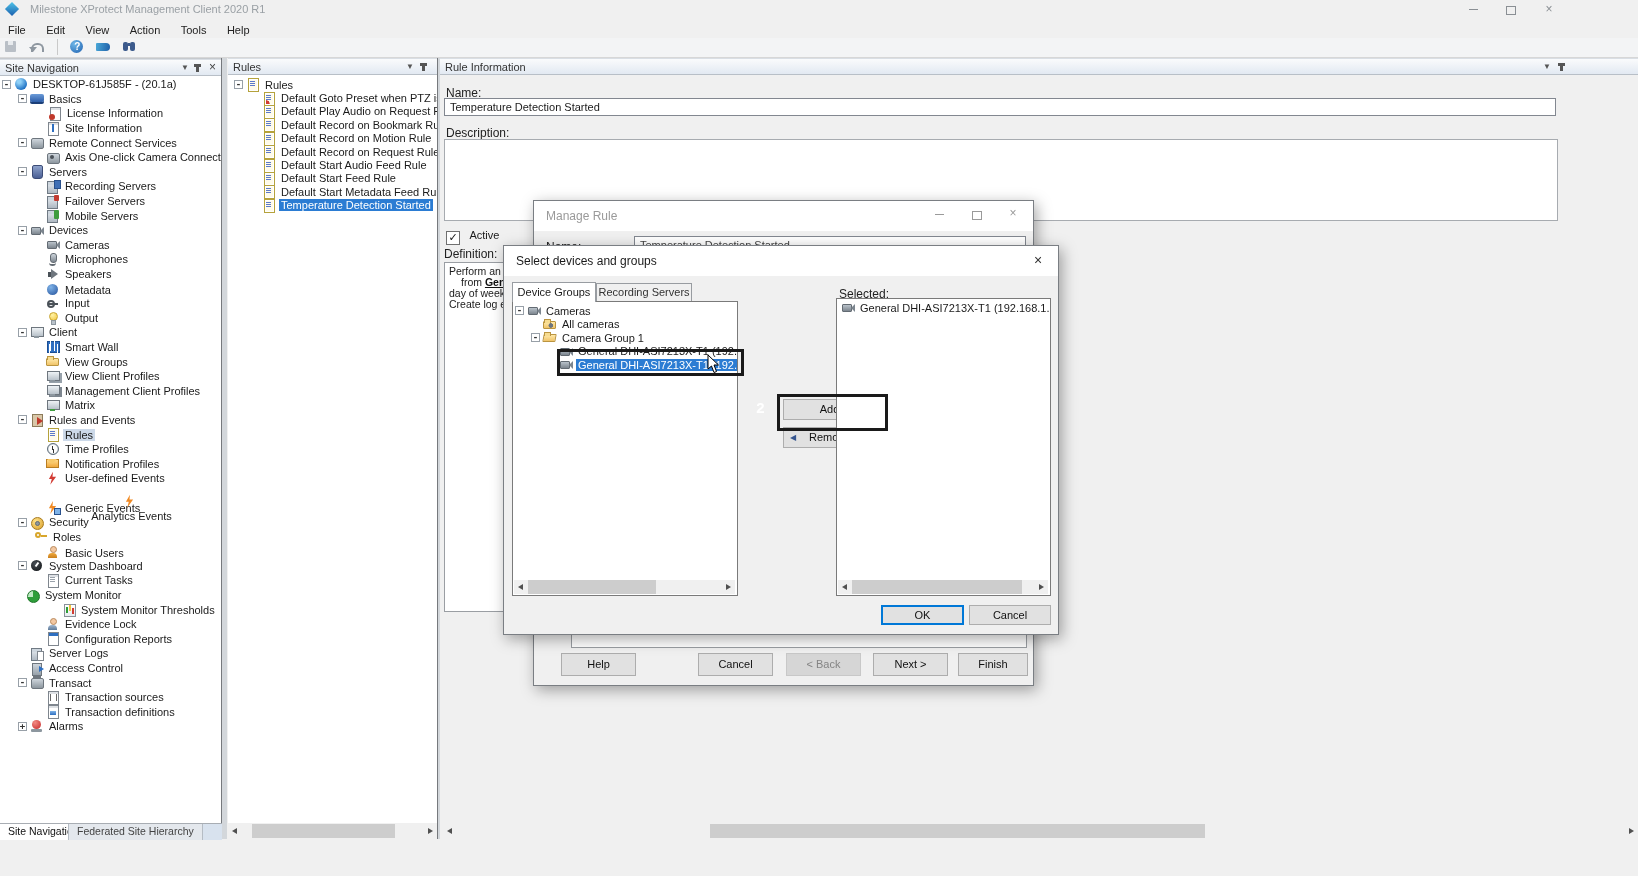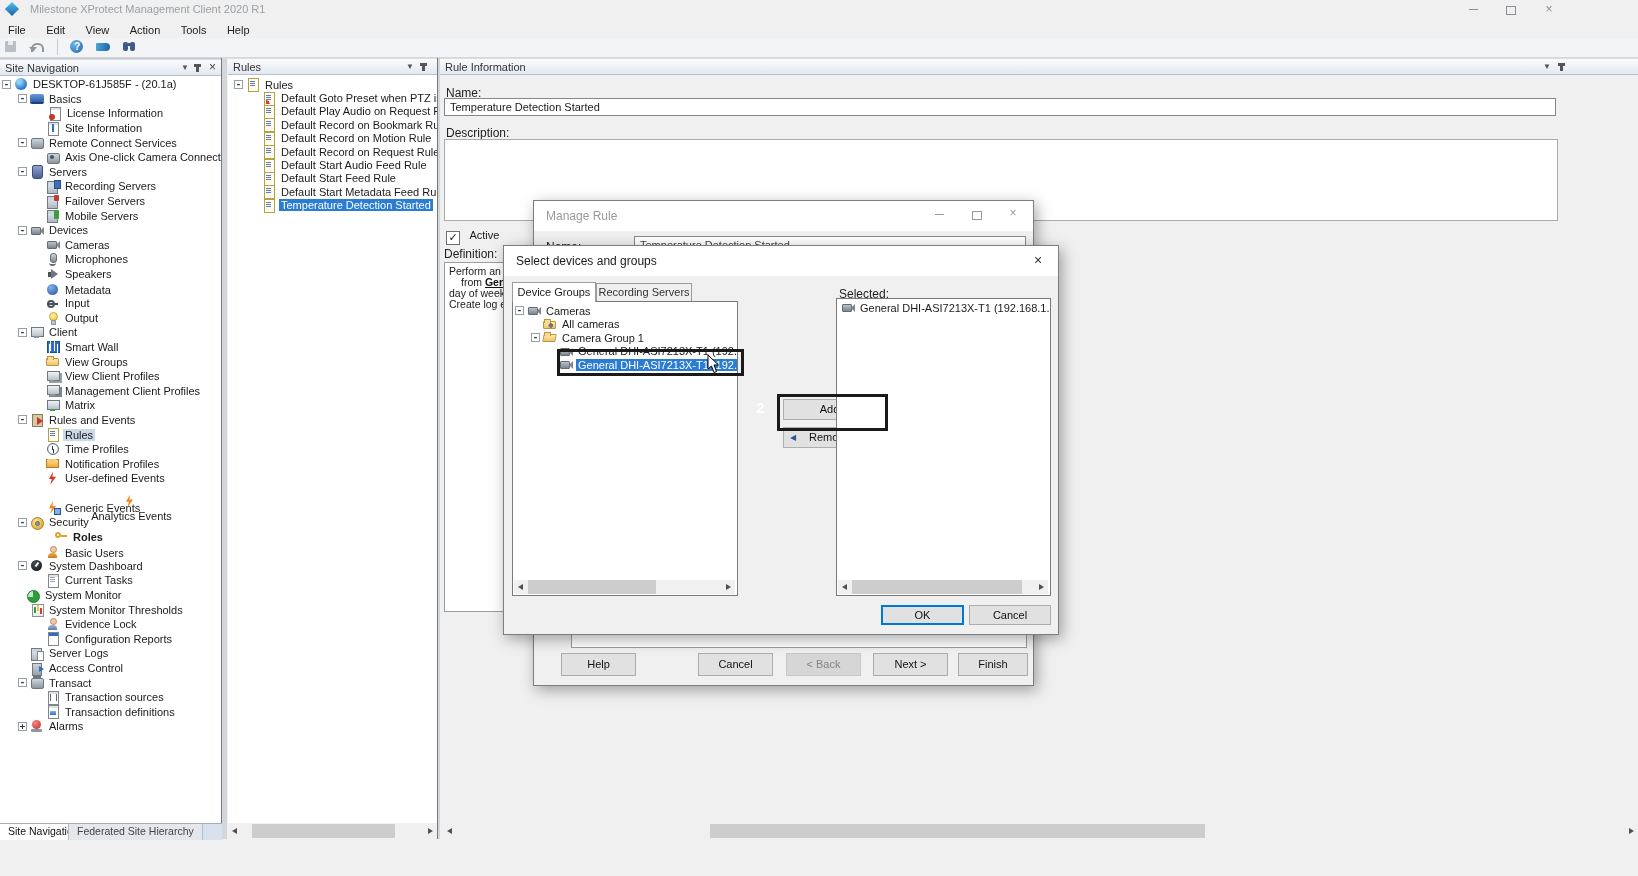--- a/index.html
+++ b/index.html
@@ -338,21 +338,21 @@
       <div class="trow" style="height: 14.6px; padding-left: 34px;">
         <span class="exp noexp"></span>
         <span class="ic ic-boltg"></span>
         <span class="lbl">Generic Events</span>
       </div>
       <div class="trow" style="height: 14.6px; padding-left: 18px;">
         <span class="exp">-</span>
         <span class="ic ic-security"></span>
         <span class="lbl">Security</span>
       </div>
-      <div class="trow" style="height: 14.6px; padding-left: 42px; font-weight: bold;">
+      <div class="trow" style="height: 14.6px; padding-left: 22px;">
         <span class="exp noexp"></span>
         <span class="ic ic-roles"></span>
         <span class="lbl">Roles</span>
       </div>
       <div class="trow" style="height: 14.6px; padding-left: 34px; align-items: flex-end;">
         <span class="exp noexp"></span>
         <span class="ic ic-user"></span>
         <span class="lbl">Basic Users</span>
       </div>
       <div class="trow" style="height: 14.6px; padding-left: 18px;">
@@ -363,21 +363,21 @@
       <div class="trow" style="height: 14.6px; padding-left: 34px;">
         <span class="exp noexp"></span>
         <span class="ic ic-tasks"></span>
         <span class="lbl">Current Tasks</span>
       </div>
       <div class="trow" style="height: 14.6px; padding-left: 14px;">
         <span class="exp noexp"></span>
         <span class="ic ic-sysmon"></span>
         <span class="lbl">System Monitor</span>
       </div>
-      <div class="trow" style="height: 14.6px; padding-left: 18px;">
+      <div class="trow" style="height: 14.6px; padding-left: 50px;">
         <span class="exp noexp"></span>
         <span class="ic ic-thresh"></span>
         <span class="lbl">System Monitor Thresholds</span>
       </div>
       <div class="trow" style="height: 14.6px; padding-left: 34px;">
         <span class="exp noexp"></span>
         <span class="ic ic-evidence"></span>
         <span class="lbl">Evidence Lock</span>
       </div>
       <div class="trow" style="height: 14.6px; padding-left: 34px;">

